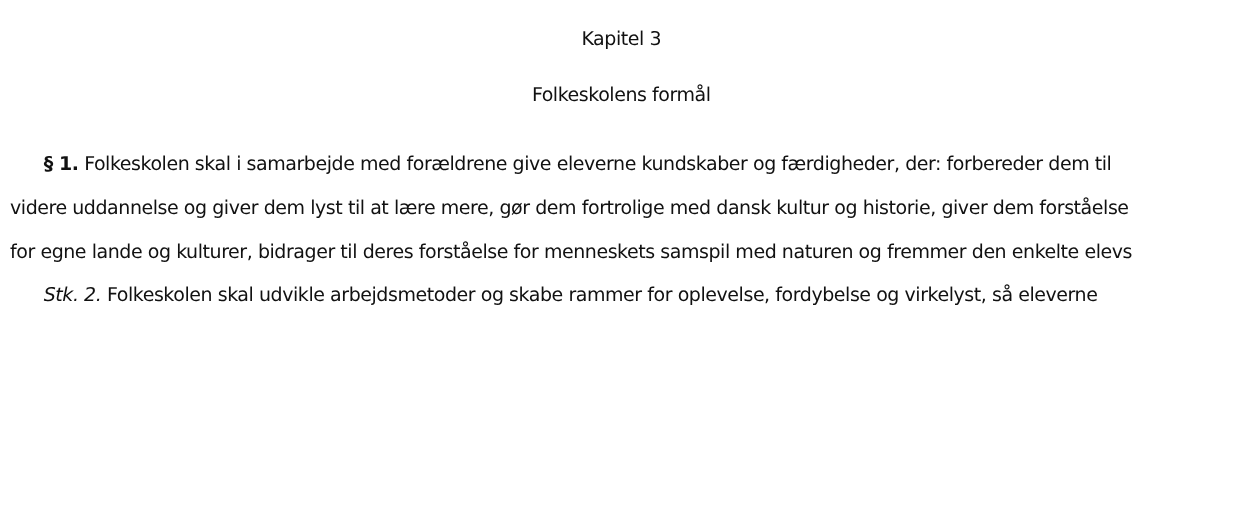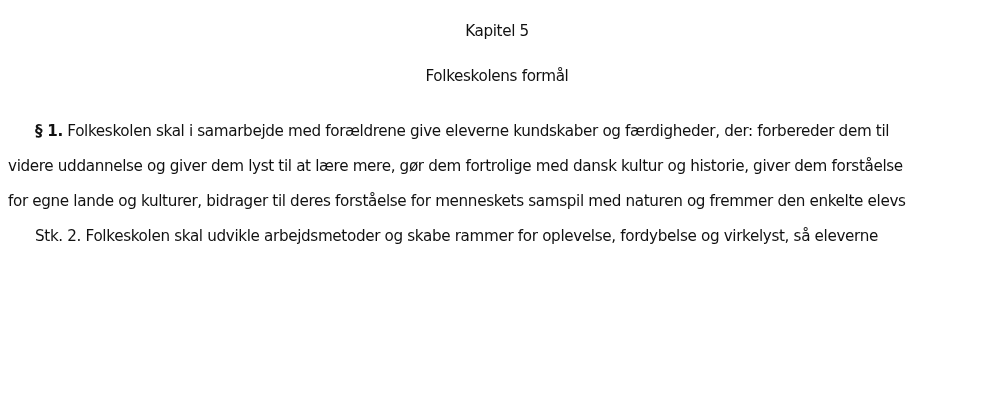--- a/index.html
+++ b/index.html
@@ -37,27 +37,27 @@
       width: 984px;
     }
     .line {
       display: block;
       height: 35px;
       line-height: 20px;
       white-space: nowrap;
     }
     .indent { padding-left: 27px; }
     .para-mark { font-weight: bold; }
-    .stk-label { }
+    .stk-label { font-style: italic; }
   </style>
 </head>
 <body>
 
 <div class="page">
-  <div class="heading chapter-number">Kapitel 5</div>
+  <div class="heading chapter-number">Kapitel 3</div>
   <div class="heading chapter-title">Folkeskolens formål</div>
 
   <div class="body-text">
     <div>
       <span class="line indent"><span class="para-mark">§ 1.</span> <span>Folkeskolen skal i samarbejde med forældrene give eleverne kundskaber og færdigheder, der: forbereder dem til</span></span>
       <span class="line">videre uddannelse og giver dem lyst til at lære mere, gør dem fortrolige med dansk kultur og historie, giver dem forståelse</span>
       <span class="line">for egne lande og kulturer, bidrager til deres forståelse for menneskets samspil med naturen og fremmer den enkelte elevs</span>
     </div>
     <div>
       <span class="line indent"><span class="stk-label">Stk. 2.</span> <span>Folkeskolen skal udvikle arbejdsmetoder og skabe rammer for oplevelse, fordybelse og virkelyst, så eleverne</span></span>

